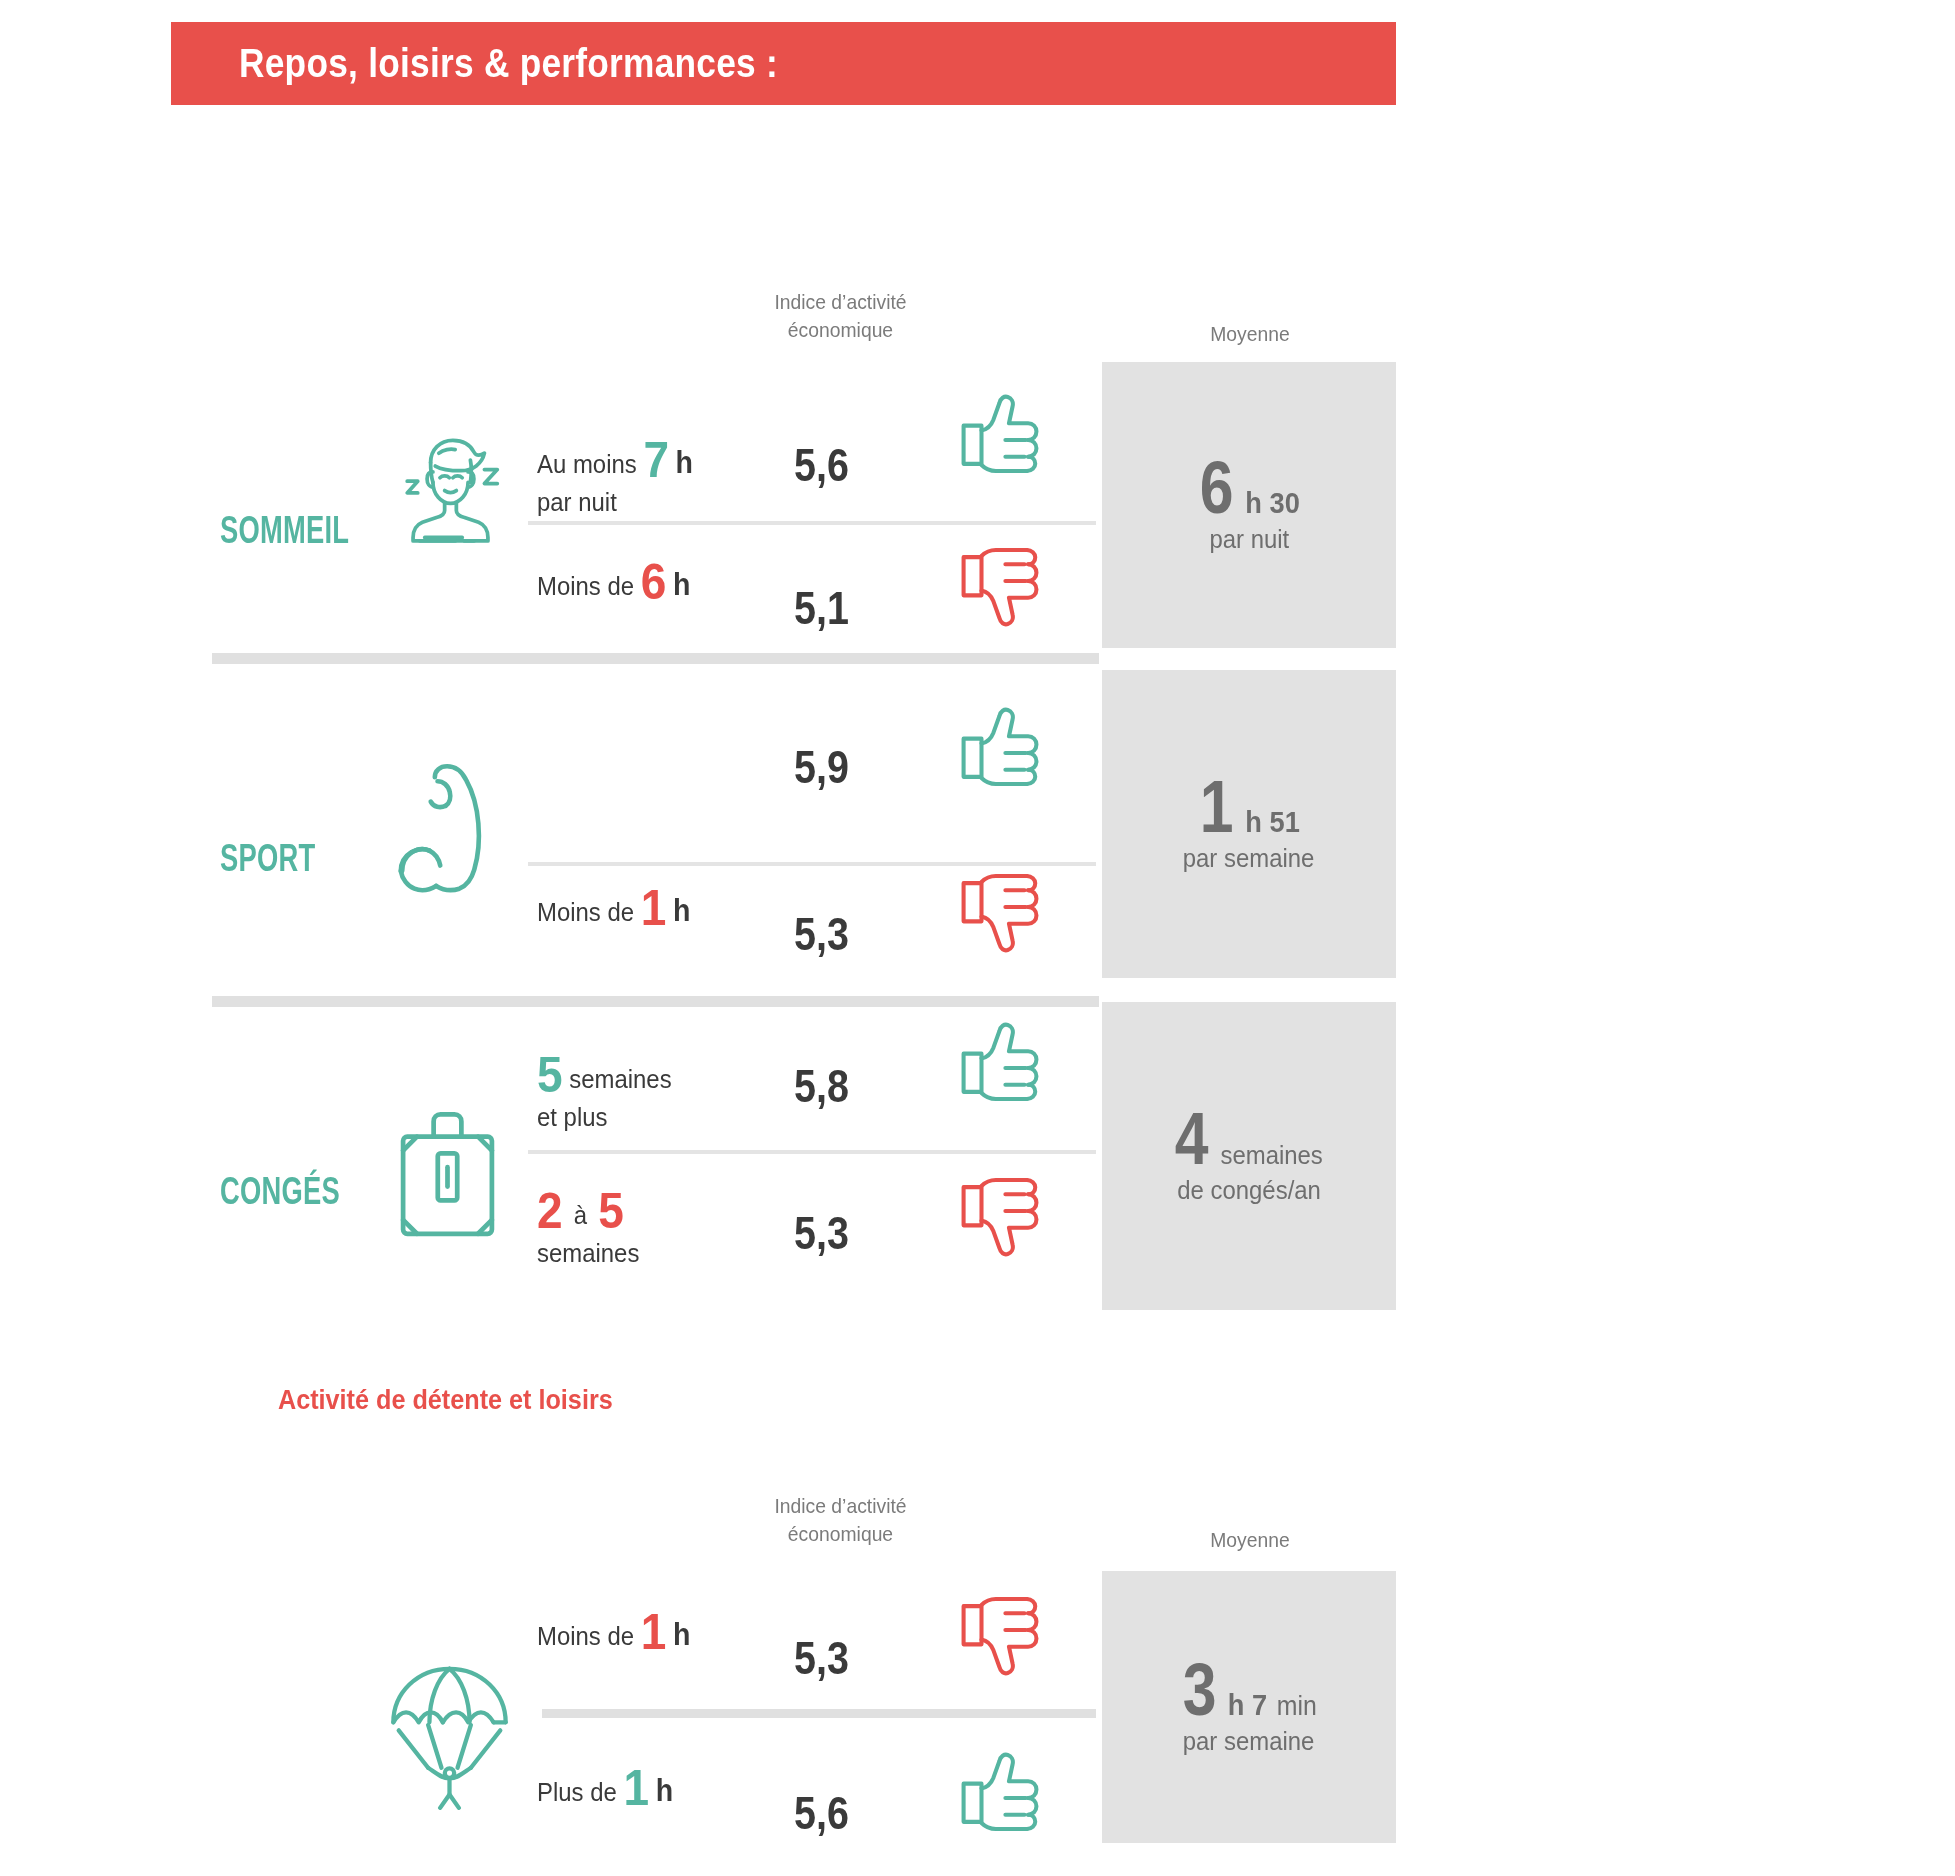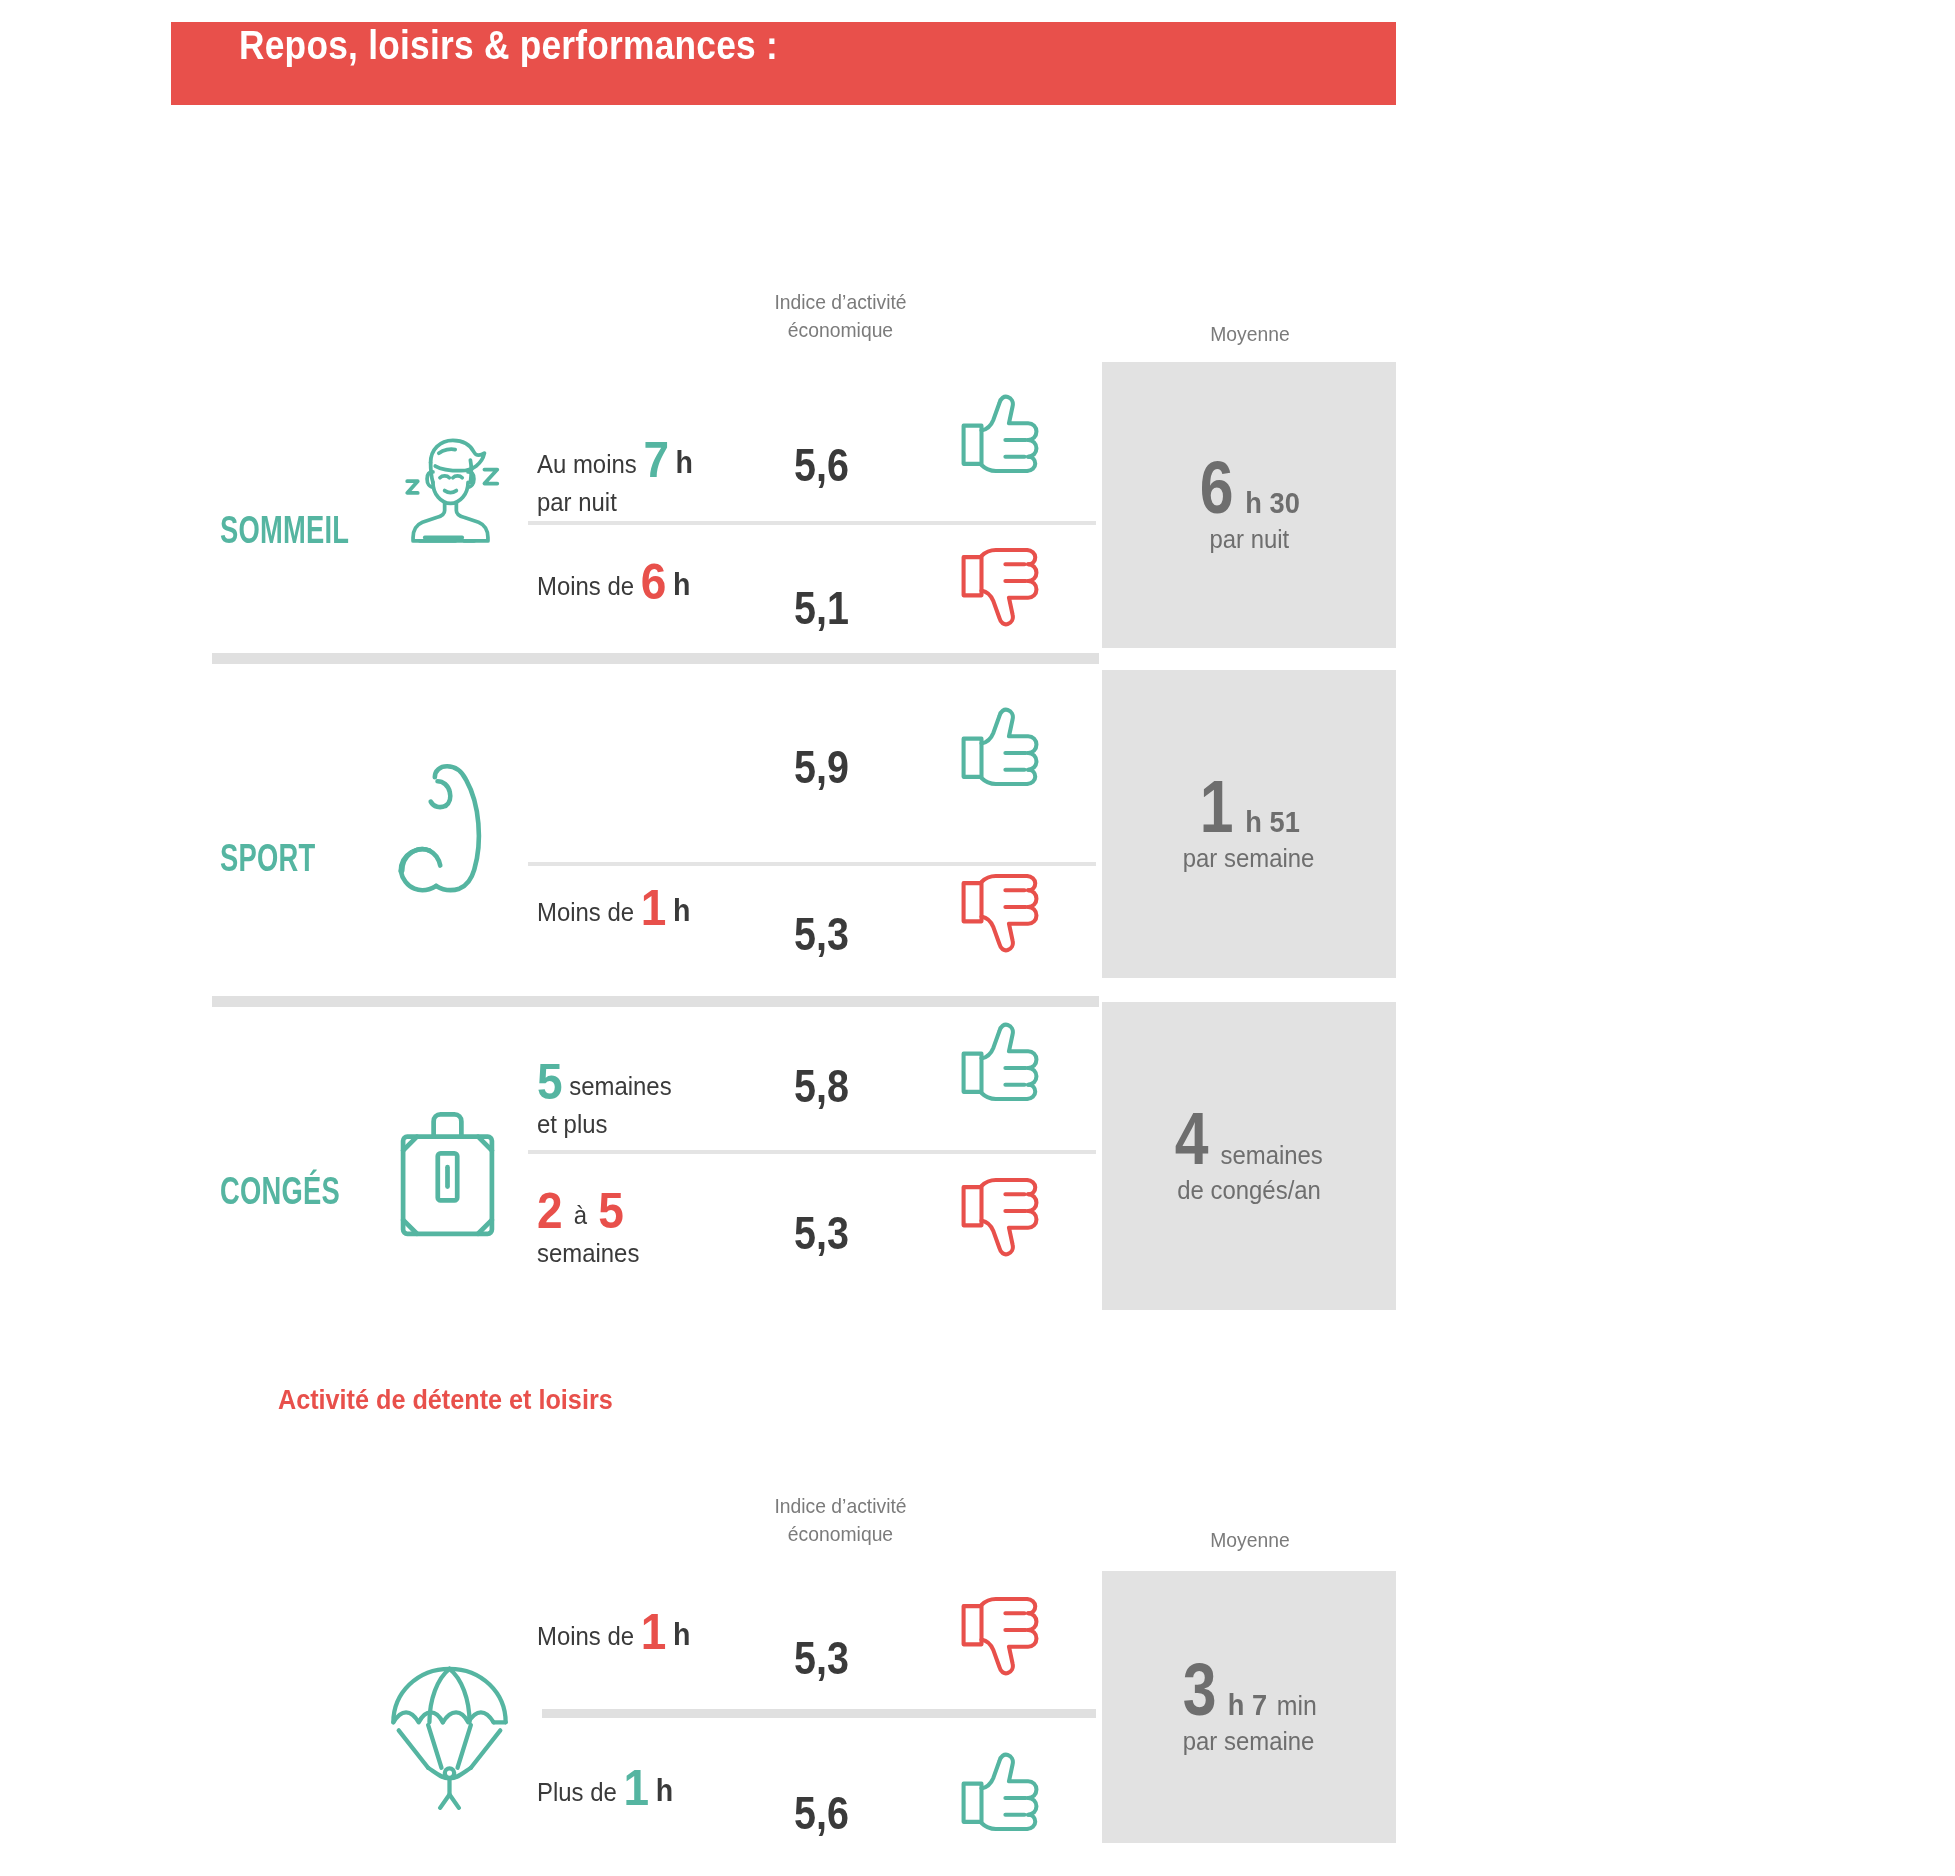--- a/index.html
+++ b/index.html
@@ -7,21 +7,21 @@
     width:1955px;height:1877px;
     background:#ffffff;
     font-family:"Liberation Sans", sans-serif;
     -webkit-font-smoothing:antialiased;
   }
   .page{position:relative;width:1955px;height:1877px;overflow:hidden;}
 
   
   .banner{
     position:absolute;left:171px;top:22px;width:1225px;height:83px;
-    background:#E8504B;display:flex;
+    background:#E8504B;display:flex;align-items:center;
   }
   .banner-title{
     color:#ffffff;font-size:41px;font-weight:bold;
     letter-spacing:0.3px;margin-left:68px;
     transform:scaleX(.86);transform-origin:left center;white-space:nowrap;
   }
 
   
   .sec-head{position:absolute;display:flex;align-items:flex-start;}
   .tick{width:16px;background:#E8504B;flex:0 0 16px;}
@@ -235,21 +235,21 @@
   <div class="icon-box" style="left:392px;top:1108px;width:111px;height:135px;">
     <svg width="111" height="135" viewBox="0 0 80 96" fill="none" stroke="#55B5A1" stroke-width="3.4" stroke-linecap="round" stroke-linejoin="round">
       <path d="M30 20V9c0-3 2-5 5-5h10c3 0 5 2 5 5v11"></path>
       <rect x="8" y="20" width="64" height="70" rx="3"></rect>
       <path d="M8 30l10-10M72 30L62 20M8 80l10 10M72 80L62 90"></path>
       <rect x="33" y="32" width="14" height="34" rx="2"></rect>
       <path d="M40 42v14"></path>
     </svg>
   </div>
 
-  <div class="crit" style="left:537px;top:1047px;margin-top:7px;">
+  <div class="crit" style="left:537px;top:1047px;">
     <div class="crit-line">
       <span class="num-g">5</span>
       <span class="lead">semaines</span>
     </div>
     <div class="crit-line">et plus</div>
   </div>
   <div class="idx" style="left:794px;top:1058px;">5,8</div>
   <div class="thumb-box" style="left:960px;top:1022px;width:86px;height:80px;">
     <svg width="86" height="80" viewBox="0 0 72 66" fill="none" stroke="#55B5A1" stroke-width="3.4" stroke-linecap="round" stroke-linejoin="round">
       <rect x="3" y="26" width="15" height="32"></rect>

